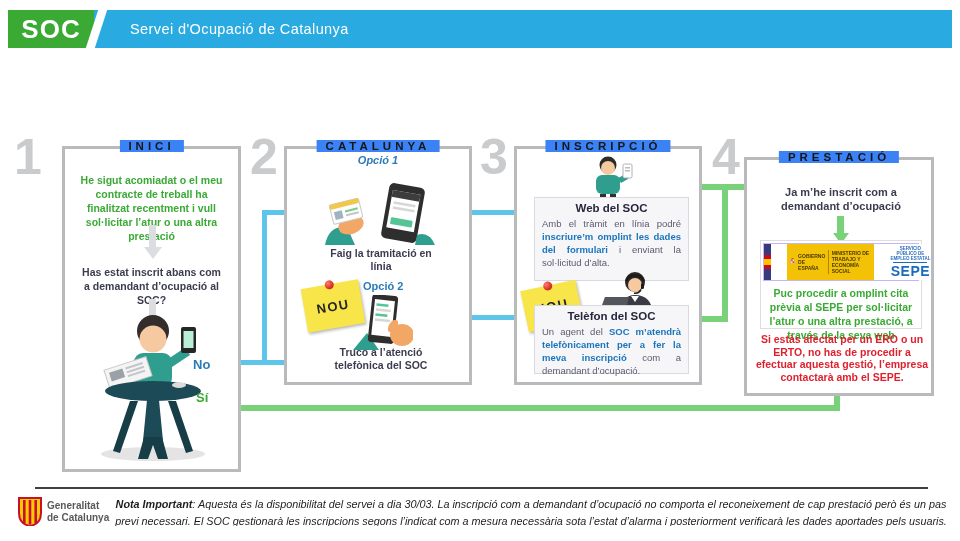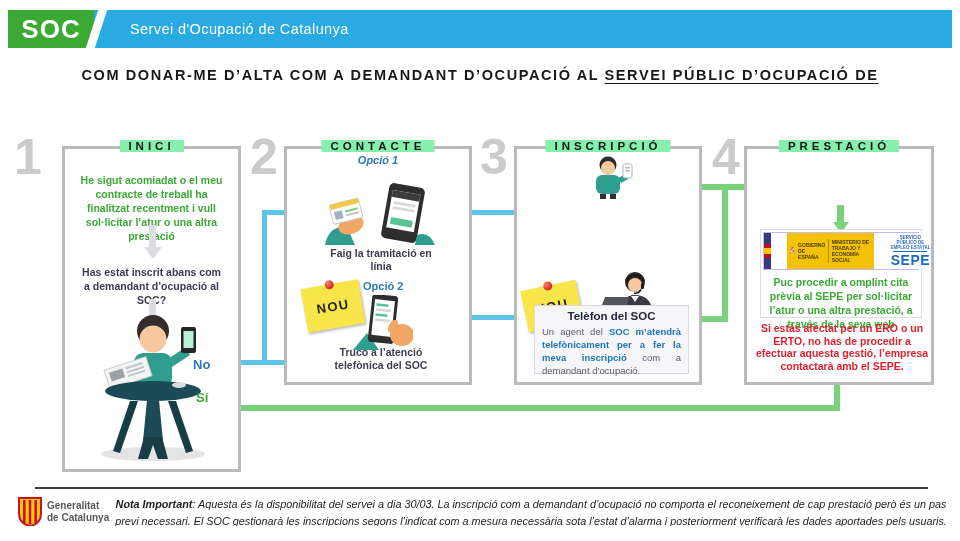--- a/index.html
+++ b/index.html
@@ -15,21 +15,21 @@
   .hdr-service{position:absolute;left:130px;top:10px;height:38px;display:flex;align-items:center;
                color:#fff;font-size:14.5px;letter-spacing:.4px;}
 
   
   .title{position:absolute;left:0;top:63px;width:960px;text-align:center;color:#181818;
          font-weight:700;font-size:14.5px;letter-spacing:1.6px;line-height:25px;}
   .title .u{text-decoration:underline;text-underline-offset:3px;}
 
   
   .step-box{position:absolute;border:3px solid #b9babc;background:#fff;box-sizing:border-box;}
-  .step-label{position:absolute;top:-9px;left:50%;transform:translateX(-50%);background:#86efac;
+  .step-label{position:absolute;top:-9px;left:50%;transform:translateX(-50%);background:#3b82f6;
               padding:0 9px;font-weight:700;font-size:11.5px;letter-spacing:4px;color:#161616;white-space:nowrap;}
   .step-num{position:absolute;font-size:50px;font-weight:700;color:#c9cbcd;line-height:1;}
 
   
   .green-text{color:#3aaa35;font-weight:700;}
   .dark-text{color:#3c3c50;font-weight:700;}
   .blue-label{color:#2a7cb8;font-weight:700;}
   .ctr{text-align:center;}
 
   
@@ -86,21 +86,20 @@
 <div id="canvas">
 
   <div class="hdr-blue"></div>
   <div class="hdr-green">
     <span class="hdr-logo">SOC</span>
   </div>
   <div class="hdr-slash"></div>
   <div class="hdr-service">Servei d'Ocupació de Catalunya</div>
 
   <div class="title">
-    <div><span>COM DONAR-ME D’ALTA COM A DEMANDANT D’OCUPACIÓ</span><span> AL </span><span class="u">SERVEI PÚBLIC D’OCUPACIÓ DE</span></div>
   </div>
 
   <div class="step-num" style="left:14px;top:132px;">1</div>
   <div class="step-num" style="left:250px;top:132px;">2</div>
   <div class="step-num" style="left:480px;top:132px;">3</div>
   <div class="step-num" style="left:712px;top:132px;">4</div>
 
   <div class="blue-line" style="left:168px;top:360px;width:138px;height:5px;"></div>
   <div class="arr arr-r-blue" style="left:305px;top:356px;"></div>
   <div class="blue-line" style="left:262px;top:210px;width:5px;height:155px;"></div>
@@ -154,21 +153,21 @@
       <polygon points="66,136 84,136 90,158 80,158 75,144 70,158 60,158" fill="#173d47"></polygon>
       <polygon points="52,100 60,100 42,152 35,150" fill="#173d47"></polygon>
       <polygon points="98,100 90,100 108,152 115,150" fill="#173d47"></polygon>
     </svg>
 
     <div class="blue-label" style="position:absolute;left:128px;top:208px;font-size:13px;">No</div>
     <div class="green-text" style="position:absolute;left:131px;top:241px;font-size:13px;">Sí</div>
   </div>
 
   <div class="step-box" style="left:284px;top:146px;width:188px;height:239px;">
-    <div class="step-label">CONTACTE</div>
+    <div class="step-label">CATALUNYA</div>
 
     <div class="blue-label ctr" style="position:absolute;left:0;top:5px;width:100%;font-size:11px;font-style:italic;">Opció 1</div>
 
     <svg style="position:absolute;left:38px;top:34px;" width="110" height="62" viewBox="0 0 110 62">
       <path d="M0,62 Q4,42 22,44 L30,62 Z" fill="#2f9e8f"></path>
       <ellipse cx="26" cy="42" rx="13" ry="9" fill="#f2a766" transform="rotate(-20 26 42)"></ellipse>
       <g transform="rotate(-14 22 28)">
         <rect x="6" y="18" width="30" height="20" rx="2" fill="#fdfdfd" stroke="#c9c9c9"></rect>
         <rect x="6" y="18" width="30" height="5" rx="2" fill="#f0c84b"></rect>
         <rect x="9" y="26" width="8" height="8" fill="#9fb4c0"></rect>
@@ -221,20 +220,24 @@
       <circle cx="20" cy="12" r="7" fill="#f6c9a0"></circle>
       <rect x="8" y="19" width="24" height="19" rx="6" fill="#2f9e8f"></rect>
       <path d="M30,22 L38,18 L40,23 L33,27 Z" fill="#2f9e8f"></path>
       <rect x="35" y="8" width="9" height="14" rx="1.5" fill="#ffffff" stroke="#9aa0a6" stroke-width="0.8"></rect>
       <rect x="37" y="11" width="5" height="1.5" fill="#bbbbbb"></rect>
       <rect x="37" y="14" width="5" height="1.5" fill="#bbbbbb"></rect>
       <rect x="12" y="38" width="6" height="5" fill="#30302f"></rect>
       <rect x="22" y="38" width="6" height="5" fill="#30302f"></rect>
     </svg>
 
+    <div class="info-card" style="left:17px;top:48px;width:155px;height:84px;">
+      <h4>Web del SOC</h4>
+      <p><span>Amb el tràmit en línia podré </span><span class="hl">inscriure’m omplint les dades del formulari</span><span> i enviant la sol·licitud d’alta.</span></p>
+    </div>
 
     <div class="sticky" style="left:7px;top:136px;width:56px;height:42px;transform:rotate(-12deg);">
       <span class="pin"></span>
       <span>NOU</span>
     </div>
 
     <svg style="position:absolute;left:78px;top:122px;" width="70" height="42" viewBox="0 0 70 42">
       <circle cx="40" cy="11" r="10" fill="#2b2724"></circle>
       <circle cx="40" cy="14" r="7" fill="#f6c9a0"></circle>
       <path d="M31,10 A10,10 0 0 1 49,10" stroke="#1c1c1c" stroke-width="2.5" fill="none"></path>
@@ -245,23 +248,24 @@
       <polygon points="4,42 10,26 34,26 30,42" fill="#55565c"></polygon>
       <rect x="2" y="40" width="34" height="2.5" fill="#3e3f44"></rect>
     </svg>
 
     <div class="info-card" style="left:17px;top:156px;width:155px;height:69px;">
       <h4>Telèfon del SOC</h4>
       <p><span>Un agent del </span><span class="hl">SOC m’atendrà telefònicament per a fer la meva inscripció</span><span> com a demandant d’ocupació.</span></p>
     </div>
   </div>
 
-  <div class="step-box" style="left:744px;top:146px;width:190px;height:239px;">
+  <div class="step-box" style="left:744px;top:157px;width:190px;height:239px;">
     <div class="step-label">PRESTACIÓ</div>
 
+    <div class="dark-text ctr" style="position:absolute;left:24px;top:25px;width:140px;font-size:11px;line-height:14px;">Ja m’he inscrit com a demandant d’ocupació</div>
 
     <div class="green-shaft" style="left:90px;top:56px;width:7px;height:17px;"></div>
     <div class="arr arr-dn-green" style="left:85.5px;top:73px;"></div>
 
     <div class="sepe-card" style="left:13px;top:80px;width:162px;height:89px;">
       <div class="sepe-banner">
         <div class="sepe-flag">
           <span class="mini">
               <i style="height:4px;background:#c60b1e;"></i>
               <i style="height:6px;background:#ffc400;"></i>

